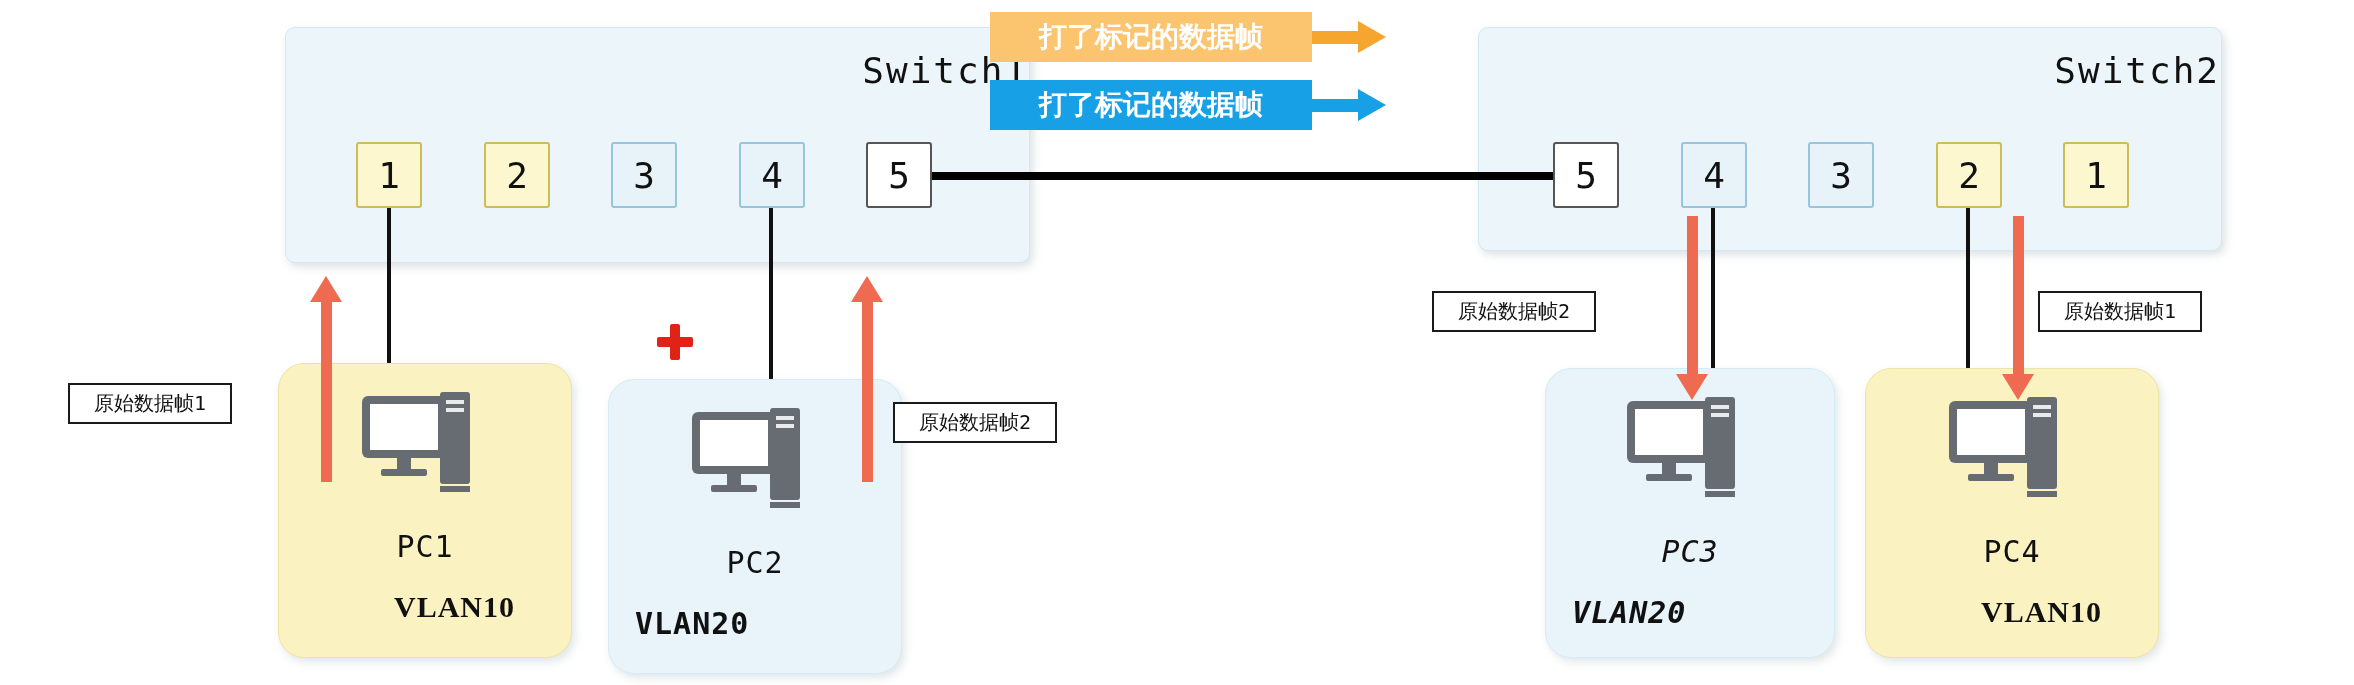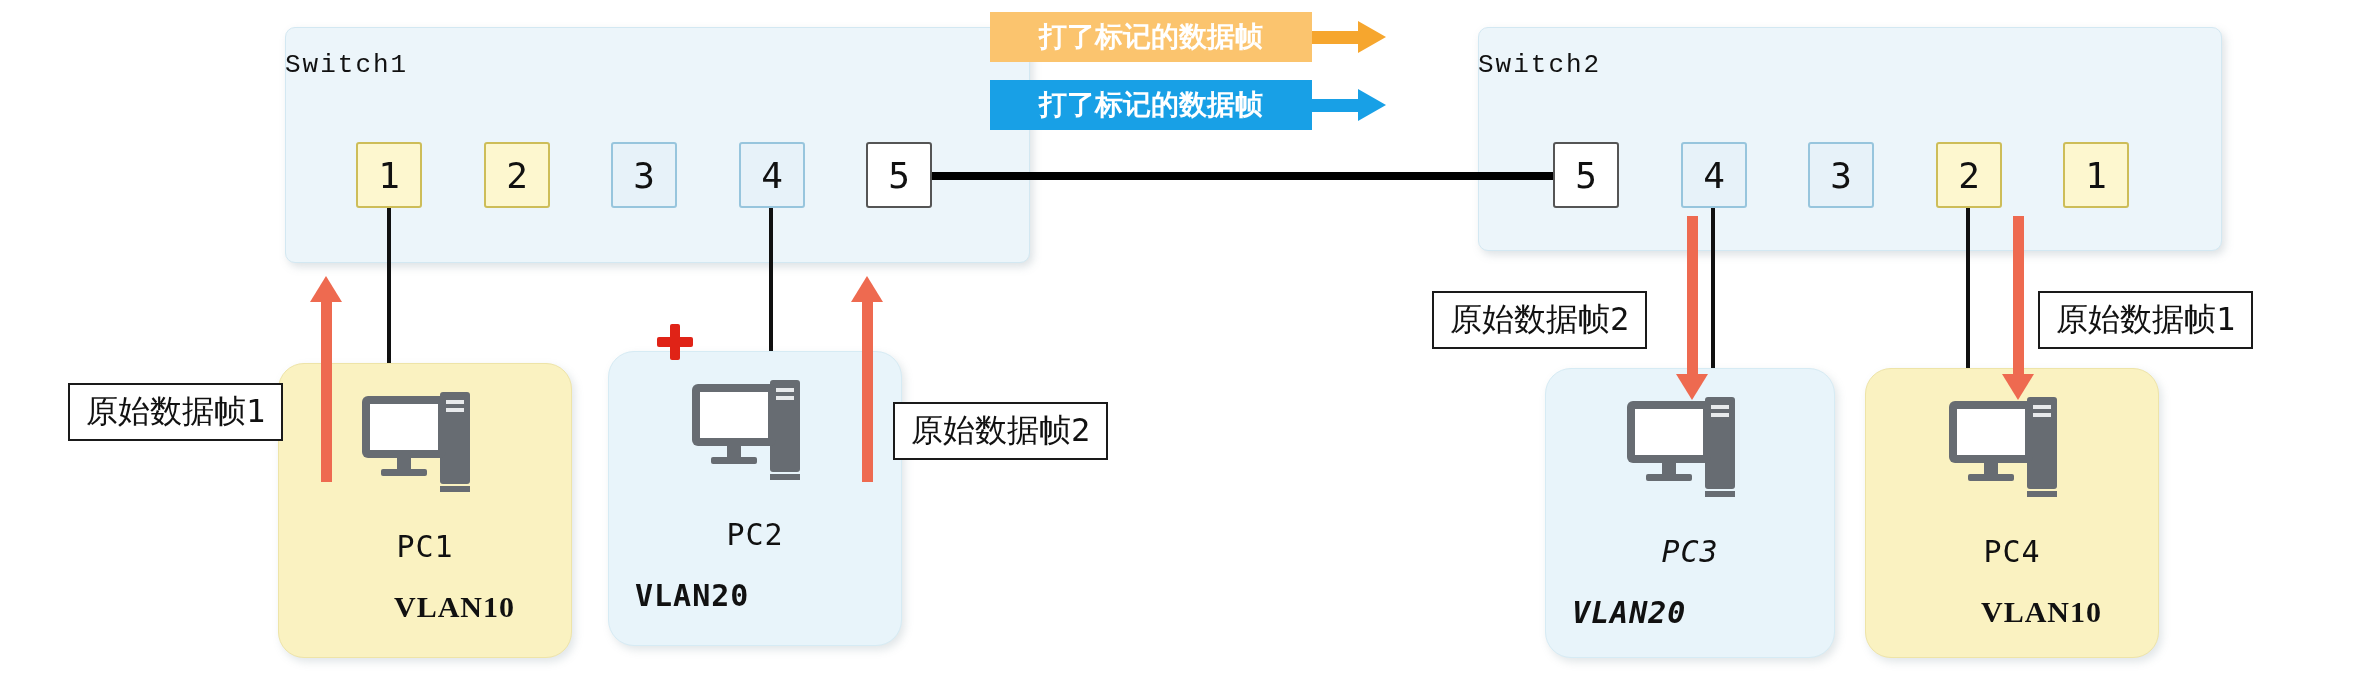--- a/index.html
+++ b/index.html
@@ -2,21 +2,21 @@
 <html><head>
 <meta charset="utf-8">
 <style>
   html,body{margin:0;padding:0;background:#ffffff;}
   body{font-family:"DejaVu Sans Mono","DejaVu Sans","Liberation Sans",sans-serif;color:#111;}
   .stage{position:relative;width:2354px;height:685px;background:#ffffff;overflow:hidden;}
 
   
   .switch-box{position:absolute;background:#ecf5fa;border:1px solid #d3e8f2;border-radius:10px;
               box-shadow:3px 4px 8px rgba(120,140,150,0.25);z-index:1;}
-  .switch-title{position:absolute;text-align:left;font-size:26px;letter-spacing:2px;z-index:2;font-family:Liberation Mono, monospace;}
+  .switch-title{position:absolute;text-align:right;font-size:36px;letter-spacing:2px;z-index:2;}
 
   
   .port{position:absolute;width:66px;height:66px;top:142px;display:flex;align-items:center;justify-content:center;
         font-size:36px;border-radius:3px;z-index:3;box-sizing:border-box;}
   .port.yellow{background:#fdf7cf;border:2px solid #cdbd58;}
   .port.blue{background:#e7f2f9;border:2px solid #97c5dd;}
   .port.white{background:#ffffff;border:2px solid #555555;}
 
   
   .trunk{position:absolute;left:932px;top:172px;width:622px;height:8px;background:#000;z-index:2;}
@@ -51,22 +51,22 @@
 
   
   .arrow-v{position:absolute;width:32px;display:flex;flex-direction:column;align-items:center;z-index:4;}
   .arrow-v .shaft{width:11px;flex:1;background:#ee6a50;}
   .arrow-v .head-up{width:0;height:0;border-left:16px solid transparent;border-right:16px solid transparent;
                     border-bottom:26px solid #ee6a50;}
   .arrow-v .head-down{width:0;height:0;border-left:16px solid transparent;border-right:16px solid transparent;
                       border-top:26px solid #ee6a50;}
 
   
-  .frame-label{position:absolute;background:#ffffff;border:2px solid #1a1a1a;padding:5px 16px;
-               font-size:32px;white-space:nowrap;z-index:5;}
+  .frame-label{position:absolute;background:#ffffff;border:2px solid #1a1a1a;padding:5px 24px;
+               font-size:20px;white-space:nowrap;z-index:5;}
 
   
   .plus-marker{position:absolute;left:657px;top:324px;width:36px;height:36px;z-index:5;}
   .plus-marker::before{content:"";position:absolute;left:0;top:13px;width:36px;height:10px;background:#e02317;border-radius:2px;}
   .plus-marker::after{content:"";position:absolute;left:13px;top:0;width:10px;height:36px;background:#e02317;border-radius:2px;}
 </style>
 </head>
 <body>
 
 <div class="stage">
@@ -113,21 +113,21 @@
       <rect x="2" y="8" width="84" height="62" rx="6" fill="#676c72"></rect>
       <rect x="10" y="16" width="68" height="46" fill="#ffffff"></rect>
       <rect x="37" y="70" width="14" height="11" fill="#676c72"></rect>
       <rect x="21" y="81" width="46" height="7" rx="2" fill="#676c72"></rect>
       <rect x="80" y="98" width="30" height="6" fill="#676c72"></rect>
     </svg>
     <div class="pc-name">PC1</div>
     <div class="pc-vlan right">VLAN10</div>
   </div>
 
-  <div class="pc-box vlan20" style="left:608px;top:351px;width:292px;height:293px;">
+  <div class="pc-box vlan20" style="left:608px;top:379px;width:292px;height:293px;">
     <svg class="pc-icon" width="130" height="110" viewBox="0 0 130 110">
       <rect x="80" y="4" width="30" height="92" rx="3" fill="#676c72"></rect>
       <rect x="86" y="12" width="18" height="4" fill="#e8eaec"></rect>
       <rect x="86" y="20" width="18" height="4" fill="#e8eaec"></rect>
       <rect x="2" y="8" width="84" height="62" rx="6" fill="#676c72"></rect>
       <rect x="10" y="16" width="68" height="46" fill="#ffffff"></rect>
       <rect x="37" y="70" width="14" height="11" fill="#676c72"></rect>
       <rect x="21" y="81" width="46" height="7" rx="2" fill="#676c72"></rect>
       <rect x="80" y="98" width="30" height="6" fill="#676c72"></rect>
     </svg>

